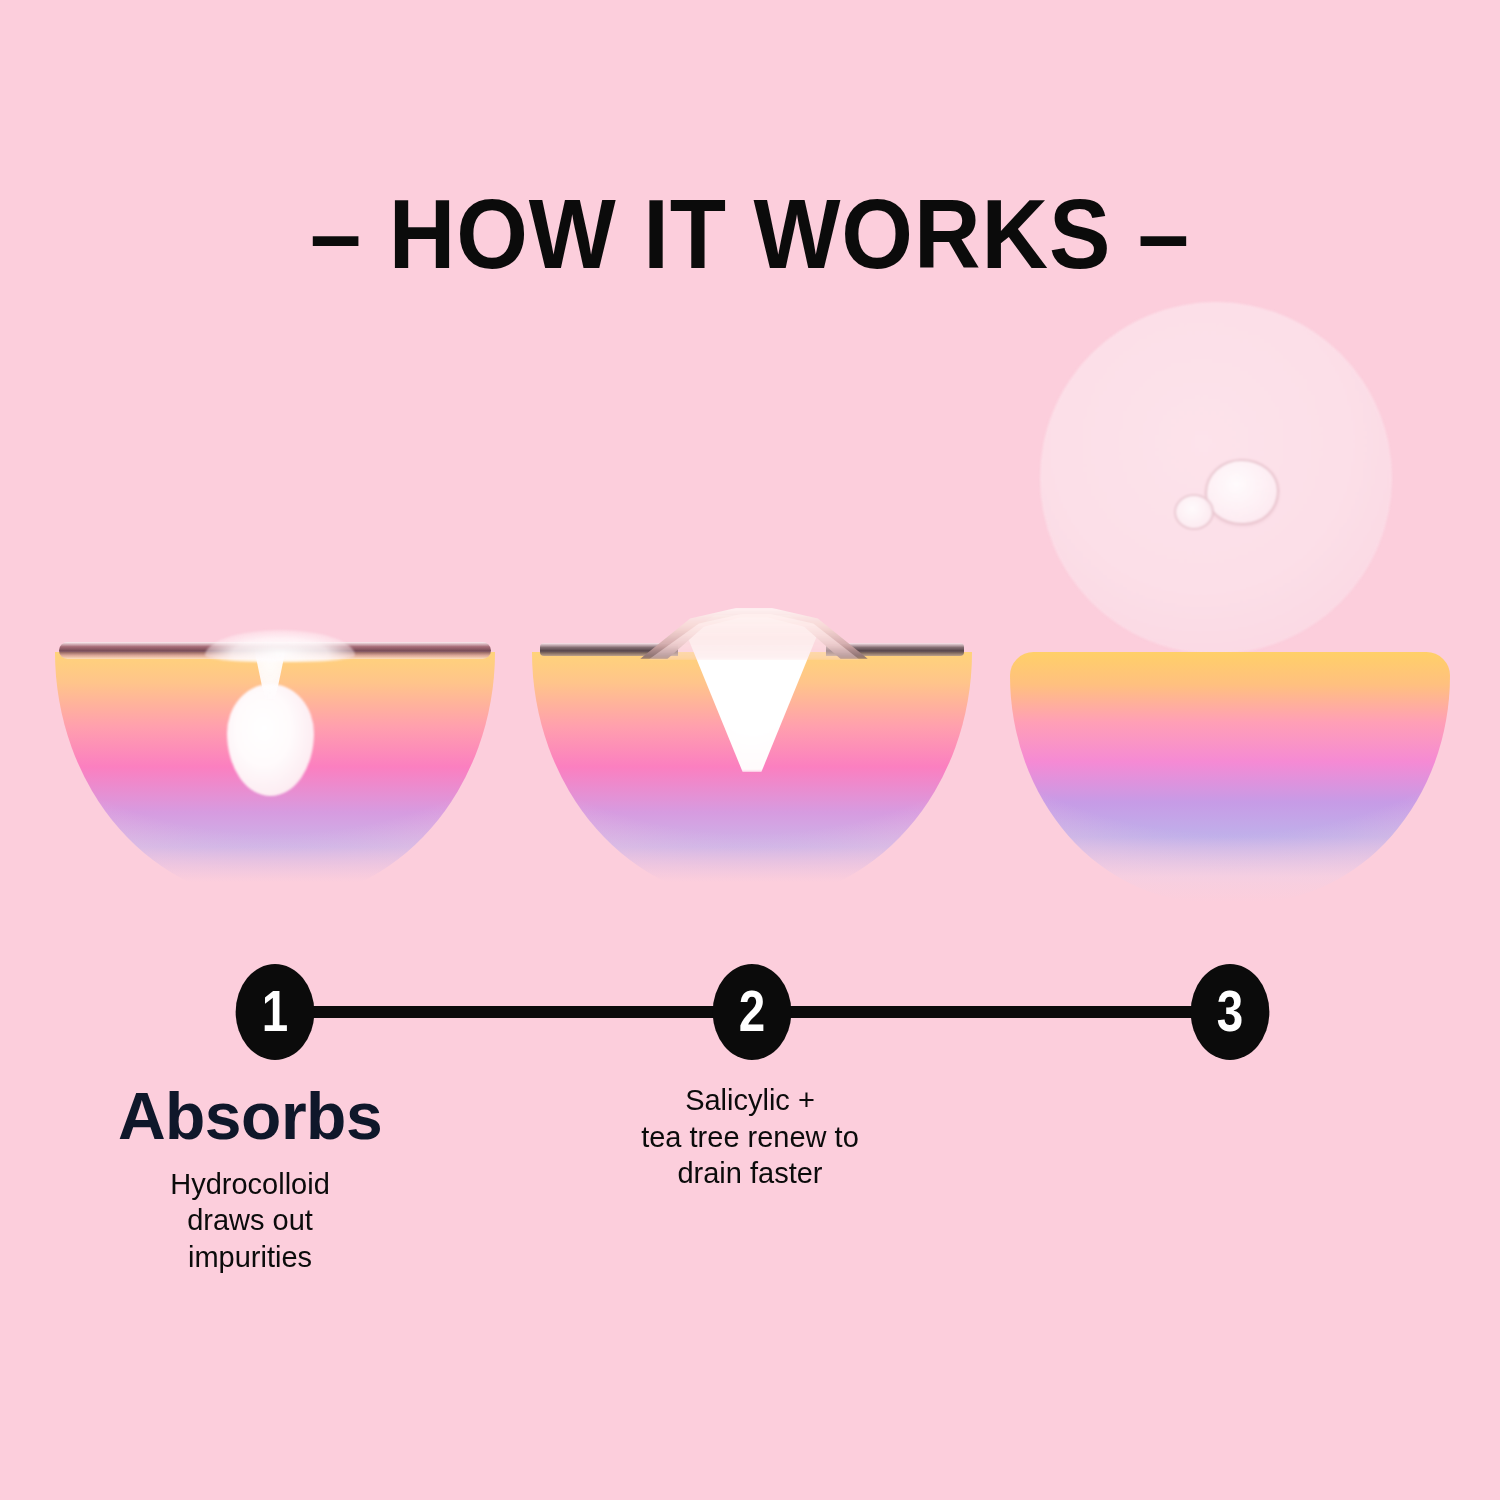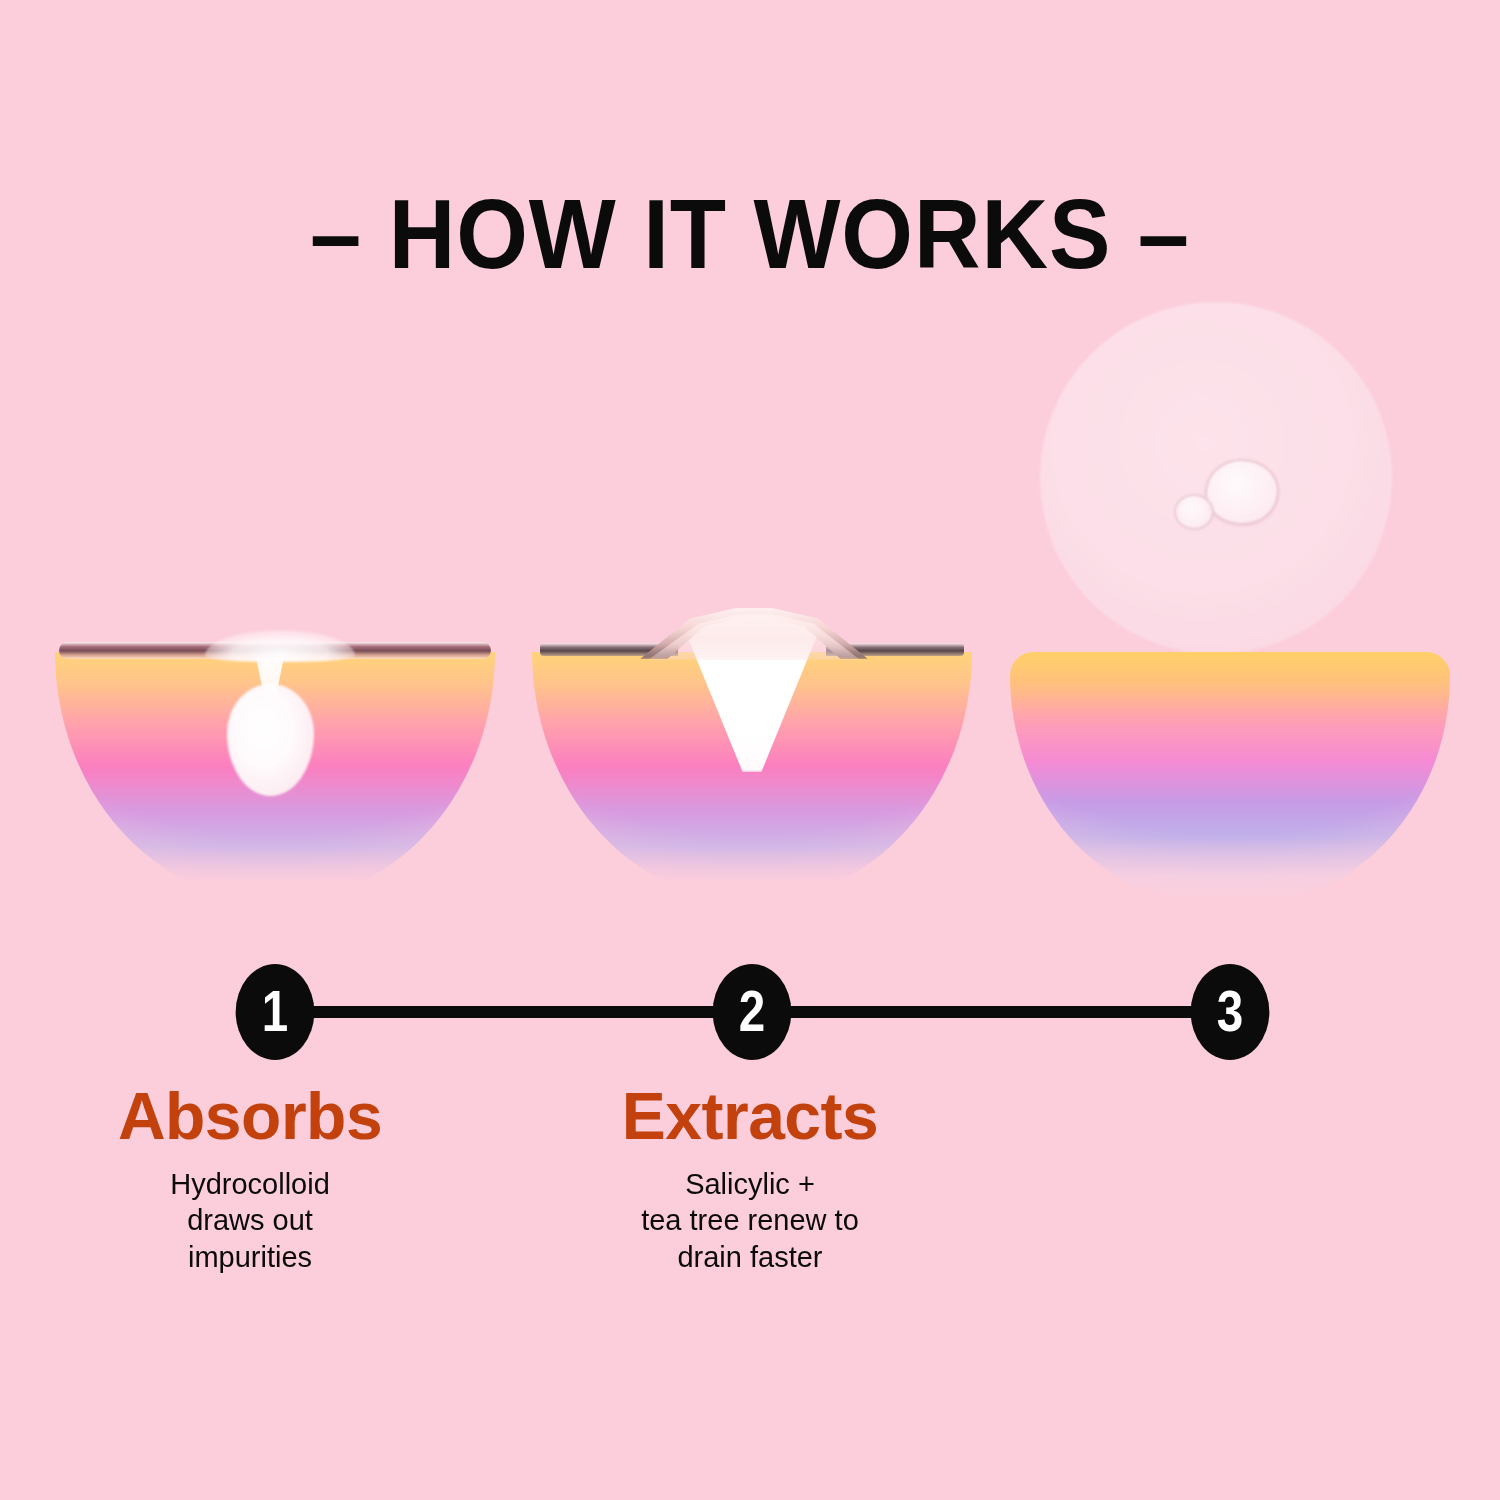--- a/index.html
+++ b/index.html
@@ -322,21 +322,21 @@
     width: 500px;
     text-align: center;
     padding: 0 14px;
     box-sizing: border-box;
   }
   .caption-title {
     font-family: "Liberation Sans", sans-serif;
     font-weight: bold;
     font-size: 66px;
     line-height: 1.06;
-    color: #c2410c;
+    color: #0f172a;
     margin: 0 0 14px 0;
     letter-spacing: -0.5px;
   }
   .caption-body {
     font-family: "Liberation Sans", sans-serif;
     font-weight: normal;
     font-size: 29px;
     line-height: 1.26;
     color: #0b0b0b;
     margin: 0;
@@ -405,20 +405,19 @@
   </div>
 
   <div class="captions">
     <div class="caption-col">
       <h2 class="caption-title">Absorbs</h2>
       <p class="caption-body">Hydrocolloid
 draws out
 impurities</p>
     </div>
     <div class="caption-col">
-      <h2 class="caption-title">Extracts</h2>
       <p class="caption-body">Salicylic +
 tea tree renew to
 drain faster</p>
     </div>
   </div>
 
 </div>
 
 </body></html>

